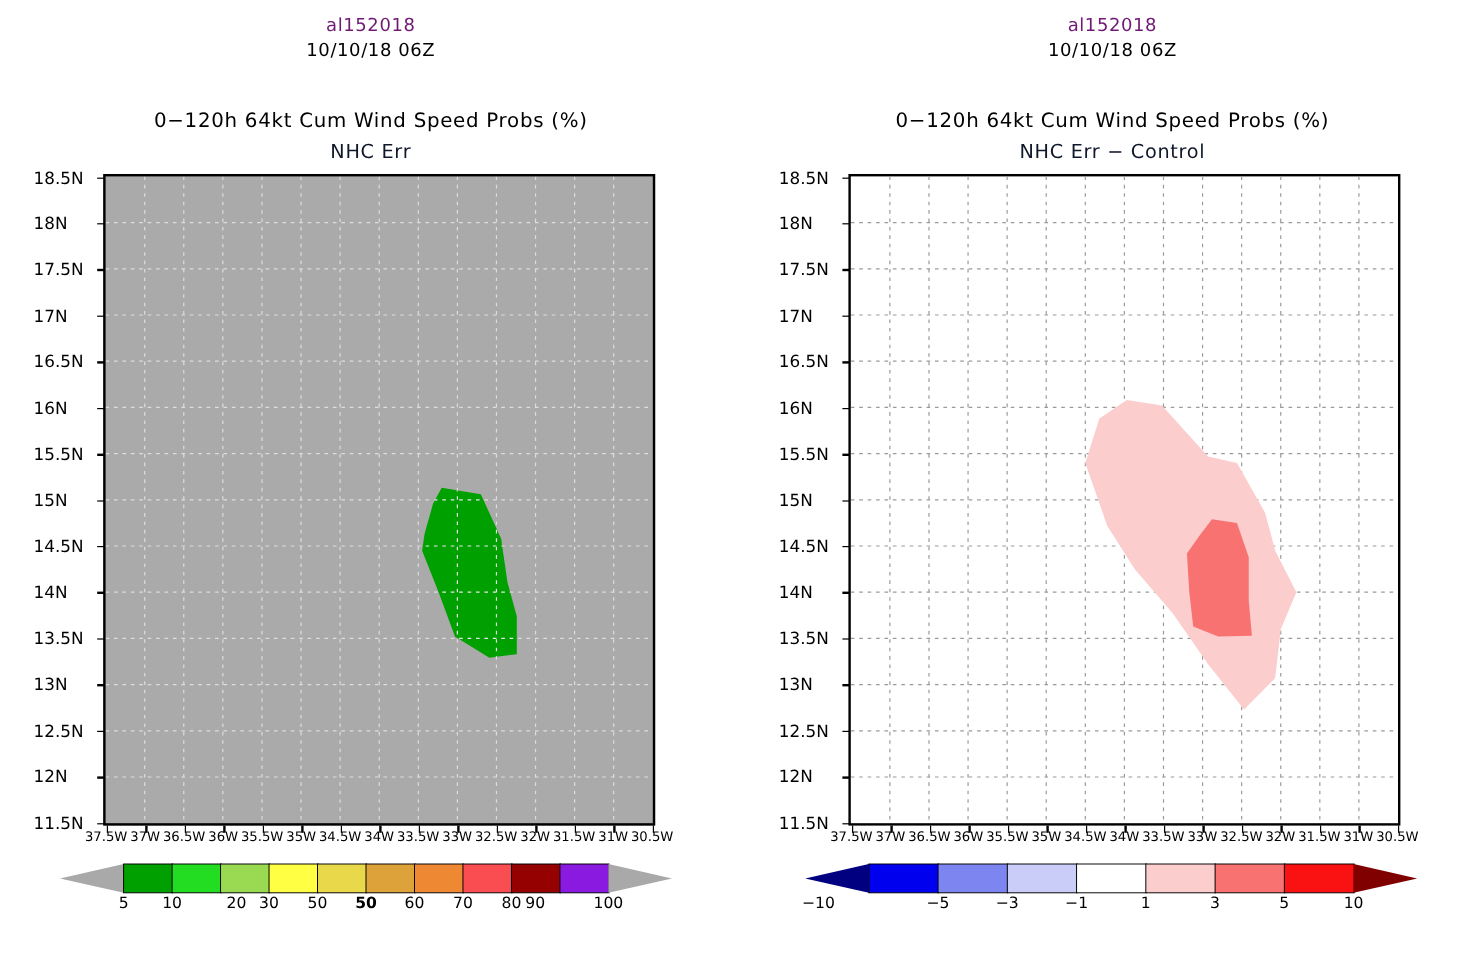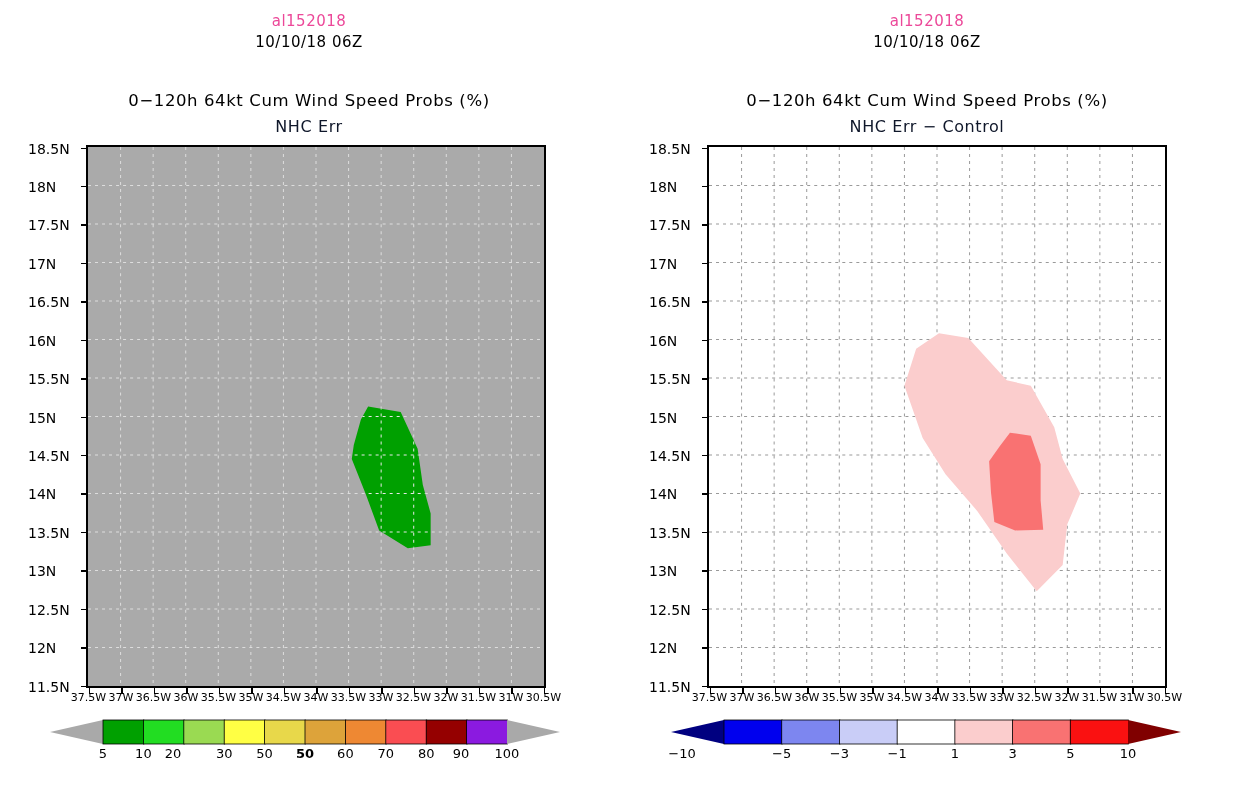--- a/index.html
+++ b/index.html
@@ -6,21 +6,21 @@
   body{
     width:1236px;height:800px;background:#ffffff;
     font-family:"DejaVu Sans", sans-serif;
     overflow:hidden;position:relative;
   }
   .panel{position:absolute;top:0;height:800px;width:618px;}
   .panel-left{left:0;}
   .panel-right{left:618px;}
 
   .titles{position:absolute;left:0;width:618px;text-align:center;}
-  .t-storm{top:12px;font-size:15px;letter-spacing:.5px;color:#ec4899;}
+  .t-storm{top:12px;font-size:15px;letter-spacing:.5px;color:#701a75;}
   .t-date{top:33px;font-size:15px;letter-spacing:.5px;color:#000;}
   .t-main{top:91px;font-size:16.5px;letter-spacing:.6px;color:#000;white-space:nowrap;}
   .t-sub{top:117px;font-size:16px;letter-spacing:.6px;color:#0f172a;}
 
   
   .plot{
     position:absolute;
     box-sizing:border-box;
     border:2.5px solid #000;
     overflow:hidden;
@@ -203,28 +203,28 @@
         <rect x="295.4" y="2" width="40.9" height="24" fill="#ee8833" stroke="#000" stroke-width="0.8"></rect>
         <rect x="335.8" y="2" width="40.9" height="24" fill="#fa4d52" stroke="#000" stroke-width="0.8"></rect>
         <rect x="376.2" y="2" width="40.9" height="24" fill="#950000" stroke="#000" stroke-width="0.8"></rect>
         <rect x="416.59999999999997" y="2" width="40.9" height="24" fill="#8b1ae0" stroke="#000" stroke-width="0.8"></rect>
         <polygon points="510,14 457,2 457,26" fill="#a9a9a9"></polygon>
       </svg>
   </div>
   <div id="cblabels-left">
       <div class="cbar-label" style="left: 78px; width: 50px;">5</div>
       <div class="cbar-label" style="left: 118.4px; width: 50px;">10</div>
-      <div class="cbar-label" style="left: 148px; width: 50px;">20</div>
+      <div class="cbar-label" style="left: 172px; width: 50px;">20</div>
       <div class="cbar-label" style="left: 199.2px; width: 50px;">30</div>
       <div class="cbar-label" style="left: 239.6px; width: 50px;">50</div>
       <div class="cbar-label" style="left: 280px; width: 50px; font-weight: bold;">50</div>
       <div class="cbar-label" style="left: 320.4px; width: 50px;">60</div>
       <div class="cbar-label" style="left: 360.8px; width: 50px; text-align: center;">70</div>
       <div class="cbar-label" style="left: 401.2px; width: 50px;">80</div>
-      <div class="cbar-label" style="left: 436px; width: 50px;">90</div>
+      <div class="cbar-label" style="left: 421px; width: 50px;">90</div>
       <div class="cbar-label" style="left: 482px; width: 50px;">100</div>
     </div>
 </div>
 
 <div class="panel panel-right">
   <div class="titles t-storm">al152018</div>
   <div class="titles t-date">10/10/18 06Z</div>
   <div class="titles t-main">0−120h 64kt Cum Wind Speed Probs (%)</div>
   <div class="titles t-sub">NHC Err − Control</div>
 </div>

